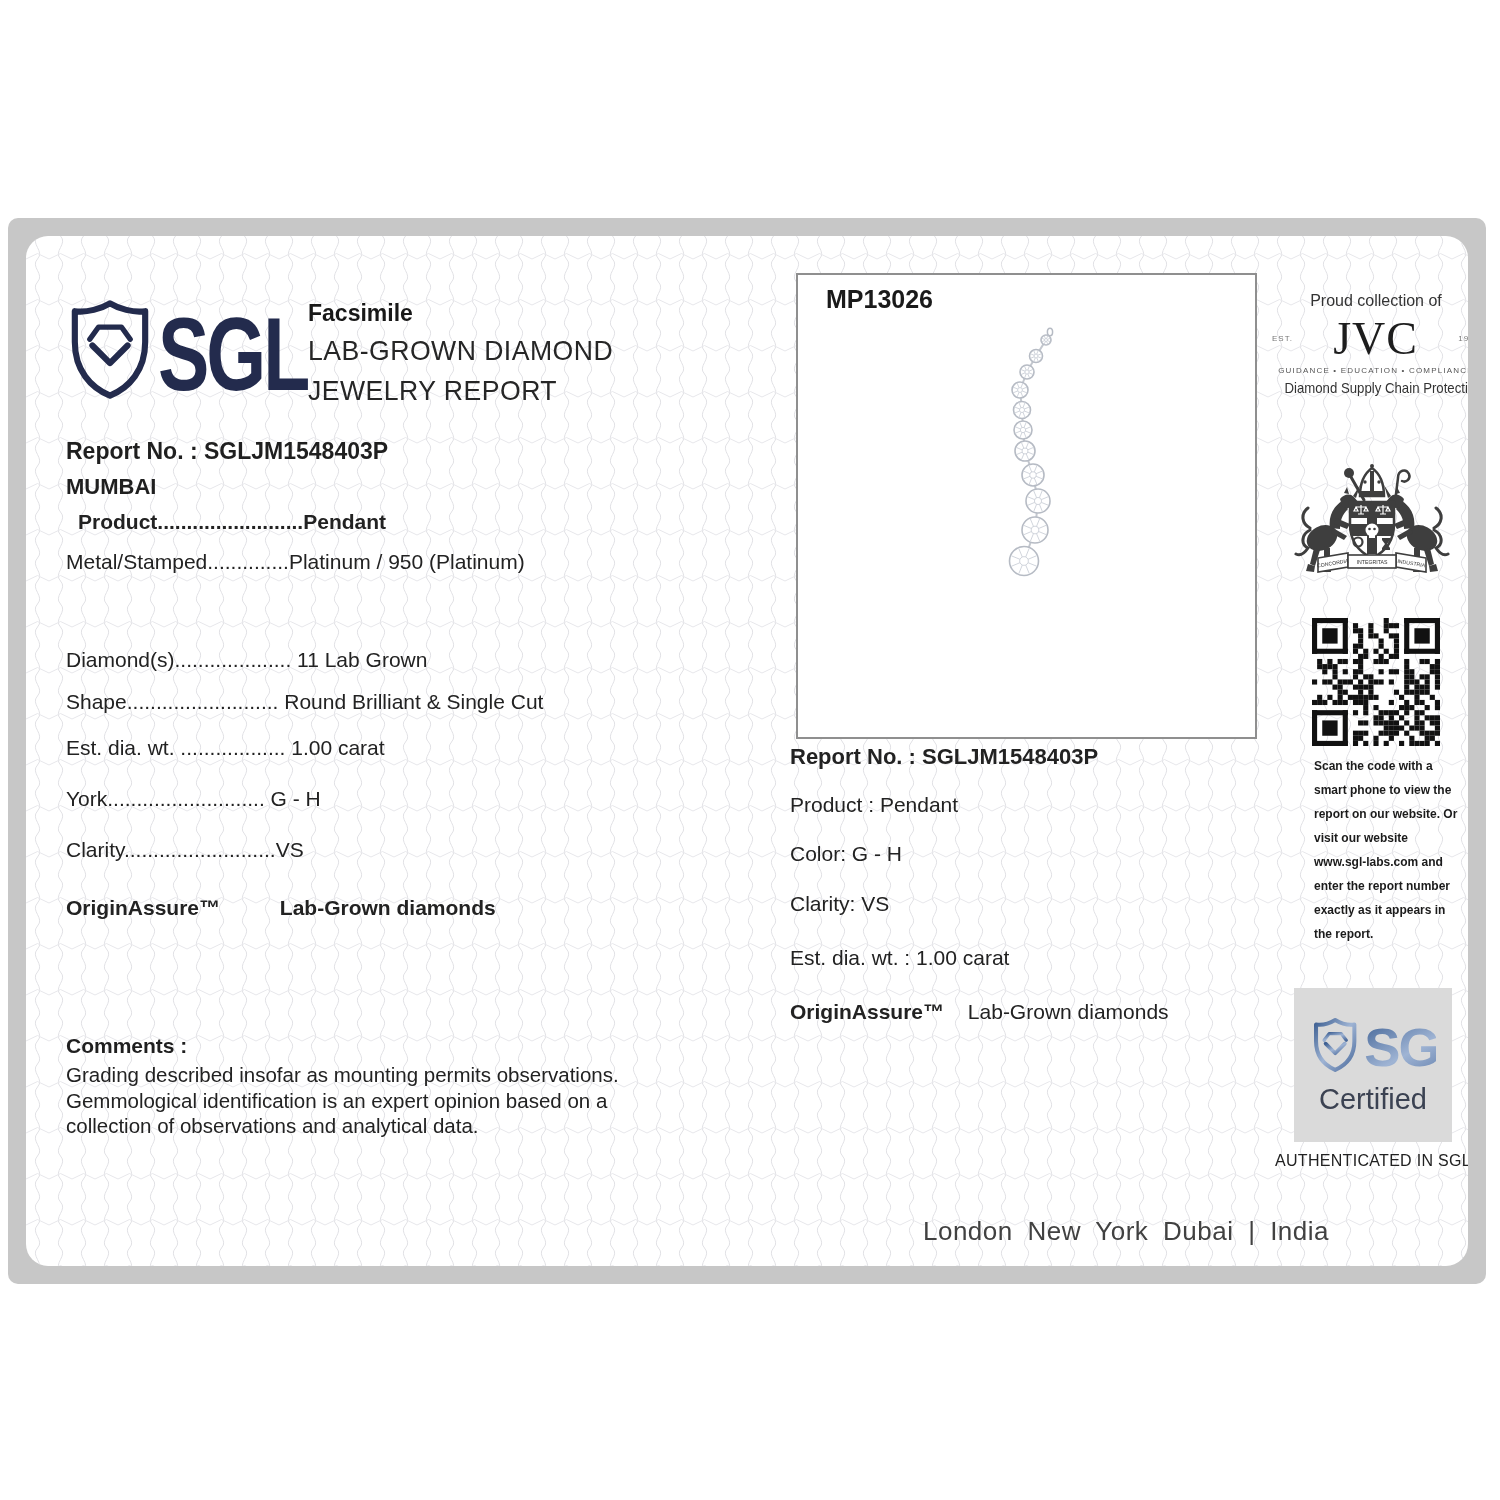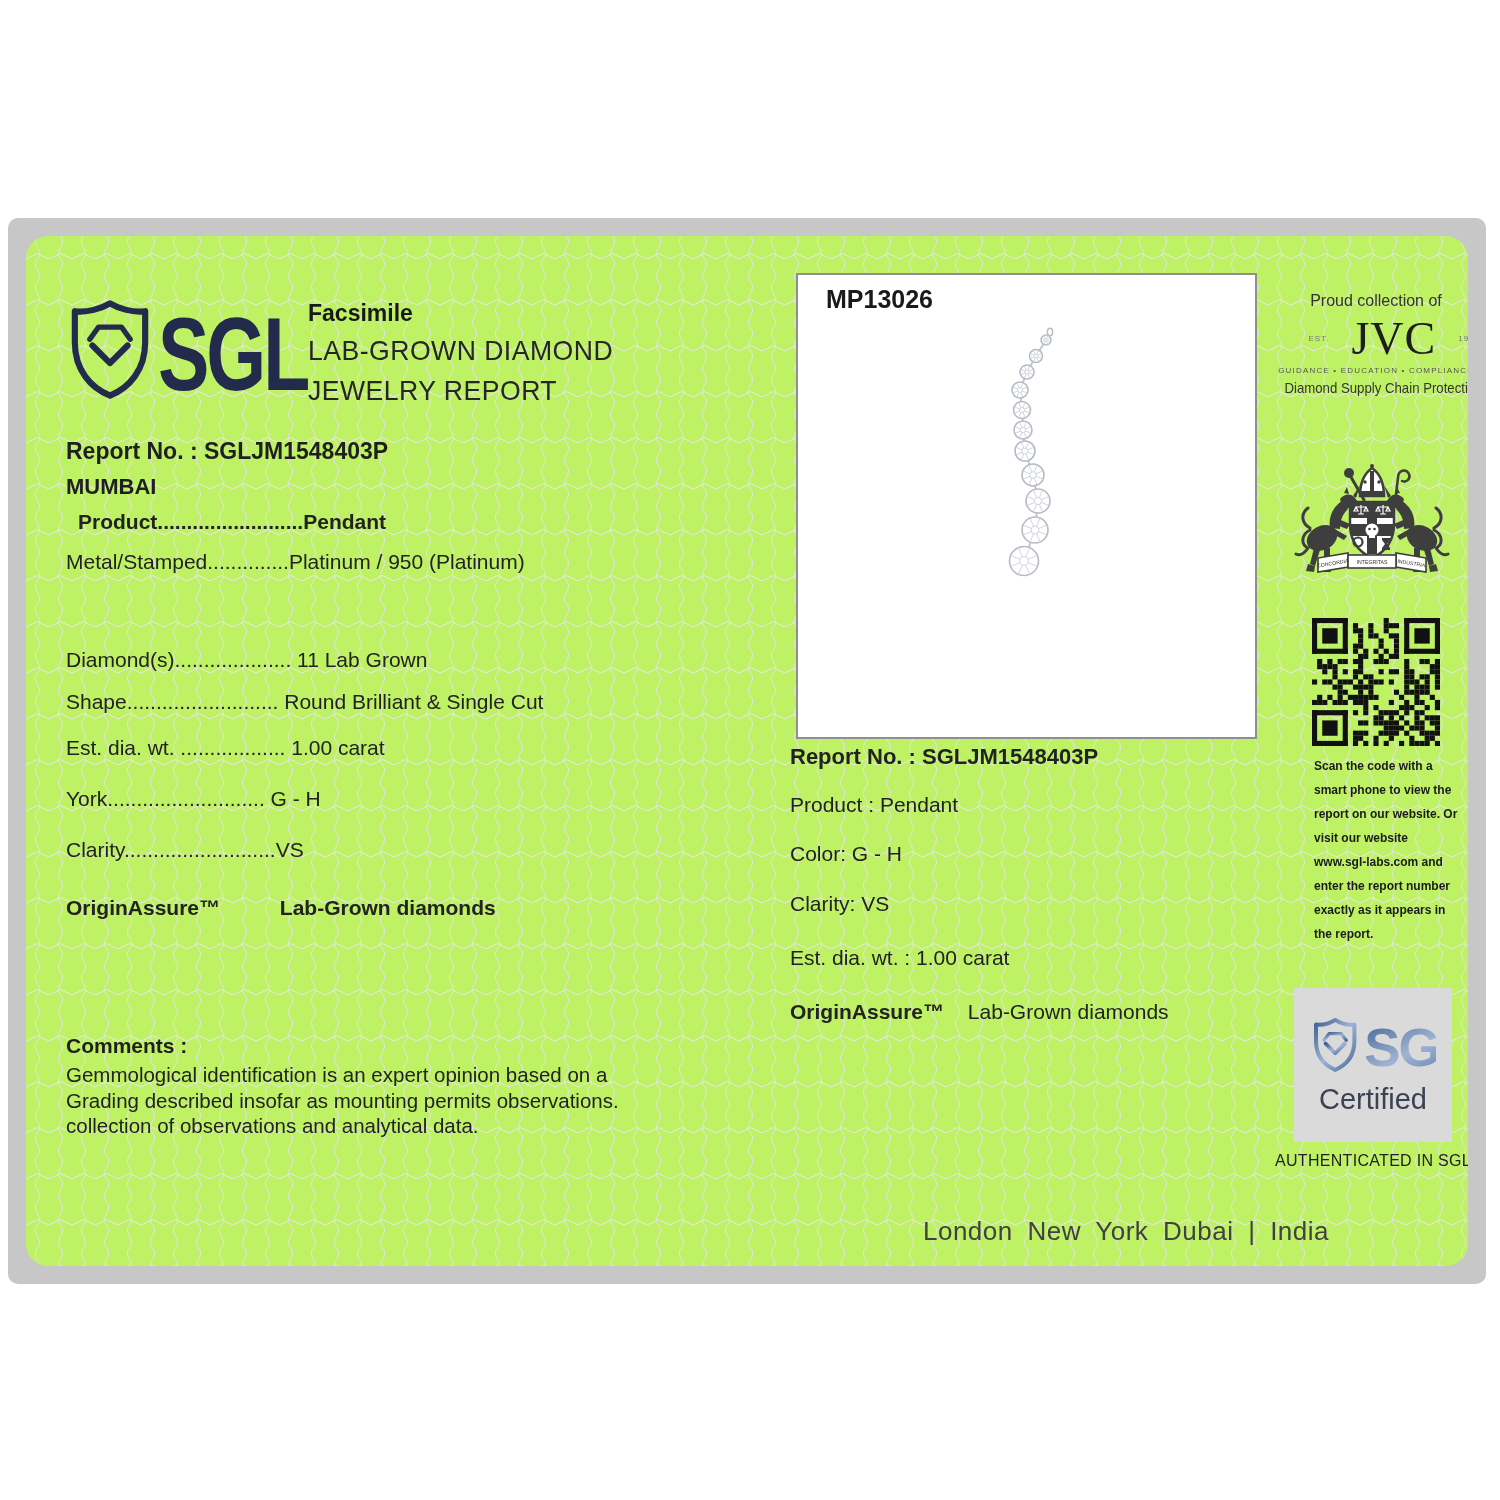--- a/index.html
+++ b/index.html
@@ -1,20 +1,20 @@
 <!DOCTYPE html>
 <html><head>
 <meta charset="utf-8">
 <style>
   html,body{margin:0;padding:0;background:#fff;}
   .page{position:relative;width:1500px;height:1500px;background:#ffffff;overflow:hidden;
         font-family:"Liberation Sans",sans-serif;color:#1f1f1f;}
   .frame{position:absolute;left:8px;top:218px;width:1478px;height:1066px;
          background:#c7c7c7;border-radius:10px;}
-  .card{position:absolute;inset:18px;background:#bef264;border-radius:22px;overflow:hidden;}
+  .card{position:absolute;inset:18px;background:#ffffff;border-radius:22px;overflow:hidden;}
   .guilloche{position:absolute;inset:0;width:100%;height:100%;}
   .abs{position:absolute;}
 
   
   .logo-block{left:40px;top:62px;display:flex;align-items:flex-end;}
   .sgl-shield{width:88px;height:102px;}
   .sgl-word{font-weight:bold;font-size:104px;line-height:92px;color:#232b4d;
             letter-spacing:-4px;transform:scaleX(.74);transform-origin:left bottom;margin-left:4px;}
   .doc-title{left:282px;top:64px;}
   .facsimile{font-size:23px;font-weight:bold;color:#181818;}
@@ -37,21 +37,21 @@
   .pendant{position:absolute;inset:0;width:100%;height:100%;}
 
   
   .srow{font-size:21px;white-space:nowrap;color:#222;}
   .srow.b{font-size:22px;font-weight:bold;}
   .s-origin-label{display:inline-block;width:172px;font-weight:bold;}
 
   
   .jvc{left:1246px;top:56px;width:208px;text-align:center;color:#333;}
   .jvc-supporter{font-size:16px;}
-  .jvc-row{display:flex;align-items:center;justify-content:flex-end;gap:22px;margin-top:2px;}
+  .jvc-row{display:flex;align-items:center;justify-content:space-between;gap:22px;margin-top:2px;}
   .jvc-est,.jvc-year{font-size:8px;color:#777;letter-spacing:1px;}
   .jvc-name{font-family:"Liberation Serif",serif;font-size:46px;color:#1d1d1d;letter-spacing:1px;}
   .jvc-tagline{font-size:8px;letter-spacing:1.2px;color:#555;margin-top:1px;}
   .jvc-kit{font-size:15px;font-weight:300;color:#333;margin-top:4px;white-space:nowrap;
            transform:scaleX(.88);transform-origin:center;}
   .crest{left:1266px;top:224px;width:160px;height:122px;}
   .qr{left:1286px;top:382px;width:128px;height:128px;}
   .qr-caption{left:1288px;top:518px;width:146px;font-size:12px;line-height:24px;
               font-weight:bold;color:#1b1b1b;}
   .badge{left:1268px;top:752px;width:158px;height:154px;background:#dadada;
@@ -107,22 +107,22 @@
       <div class="abs frow" style="left:40px;top:551px;">York........................... G - H</div>
       <div class="abs frow" style="left:40px;top:602px;">Clarity..........................VS</div>
 
       <div class="abs frow" style="left:40px;top:660px;">
         <span class="origin-label">OriginAssure™</span>
         <span class="origin-val-b">Lab-Grown diamonds</span>
       </div>
 
       <div class="abs comments-label" style="left:40px;top:798px;">Comments :</div>
       <div class="abs comments-body" style="left:40px;top:826px;">
+        <span>Grading described insofar as mounting permits observations.</span>
         <span>Gemmological identification is an expert opinion based on a</span>
-        <span>Grading described insofar as mounting permits observations.</span>
         <span>collection of observations and analytical data.</span>
       </div>
 
       <div class="abs photo-box">
         <svg id="pendant-svg" class="pendant" viewBox="0 0 457 462">
             <line x1="248" y1="65" x2="238" y2="81" stroke="#c3c7ce" stroke-width="2"></line>
             <line x1="238" y1="81" x2="229" y2="97" stroke="#c3c7ce" stroke-width="2"></line>
             <line x1="229" y1="97" x2="222" y2="115" stroke="#c3c7ce" stroke-width="2"></line>
             <line x1="222" y1="115" x2="224" y2="135" stroke="#c3c7ce" stroke-width="2"></line>
             <line x1="224" y1="135" x2="225" y2="155" stroke="#c3c7ce" stroke-width="2"></line>

